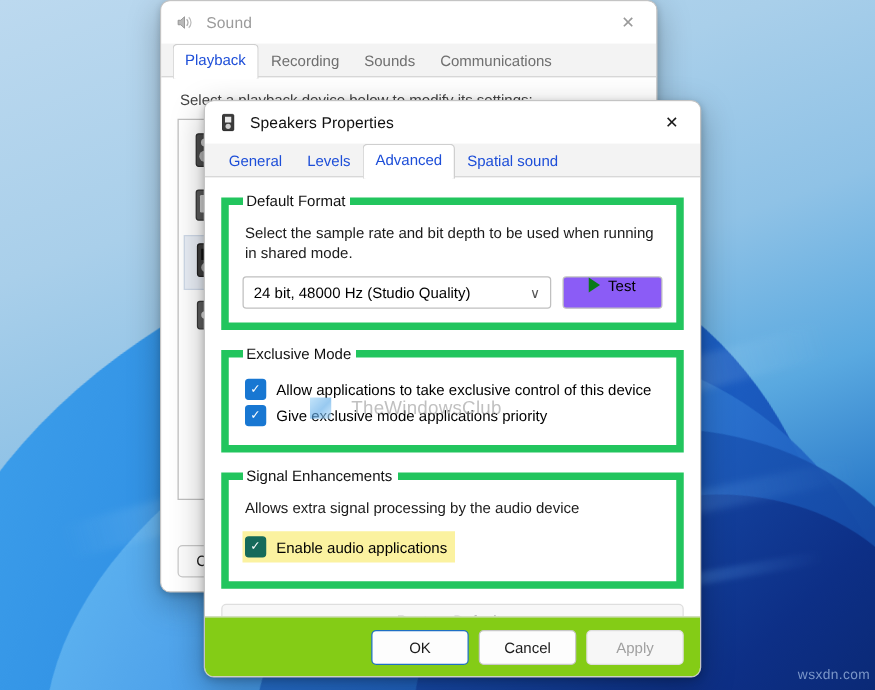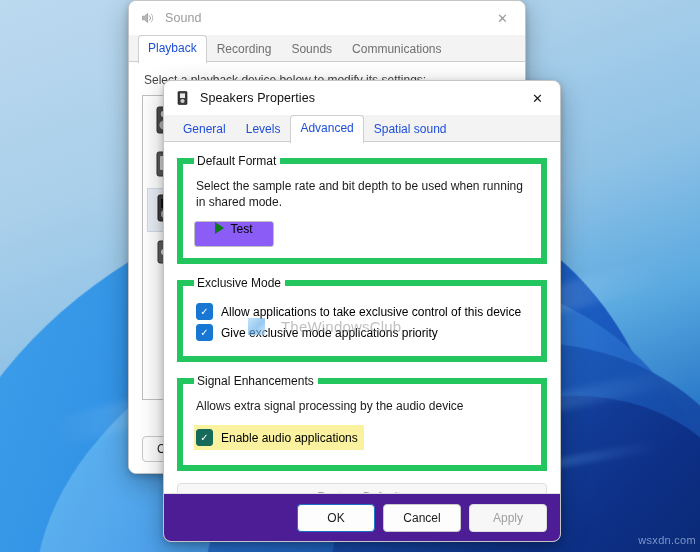--- a/index.html
+++ b/index.html
@@ -307,21 +307,21 @@
   .cbox.blue { background: #1877d2; border: 1px solid #1877d2; }
   .cbox.teal { background: #156a5a; border: 1px solid #156a5a; }
 
   .restore-wrap { margin-top: 0; }
   .btn.restore { min-width: 106px; padding: 6px 10px; }
 
   .props-footer {
     position: absolute;
     left: 0; right: 0; bottom: 0;
     height: 48px;
-    background: #4c1d95;
+    background: #84cc16;
     border-top: 1px solid #e1e1e1;
     display: flex;
     align-items: center;
     justify-content: flex-end;
     gap: 8px;
     padding-right: 13px;
     box-sizing: border-box;
   }
   .props-footer .btn { min-width: 78px; padding: 6px 12px; }
 
@@ -463,20 +463,24 @@
   <div class="tabstrip">
     <span class="tab">General</span><span class="tab">Levels</span><span class="tab sel">Advanced</span><span class="tab">Spatial sound</span>
   </div>
 
   <div class="tabbody">
 
     <fieldset class="group">
       <legend>Default Format</legend>
       <div class="grp-desc">Select the sample rate and bit depth to be used when running in shared mode.</div>
       <div class="row">
+        <div class="combo">
+          <span>24 bit, 48000 Hz (Studio Quality)</span>
+          <span class="chev">∨</span>
+        </div>
         <div class="test-btn">
           <span class="play-tri"></span>
           <span>Test</span>
         </div>
       </div>
     </fieldset>
 
     <fieldset class="group">
       <legend>Exclusive Mode</legend>
       <div class="cbrow">

